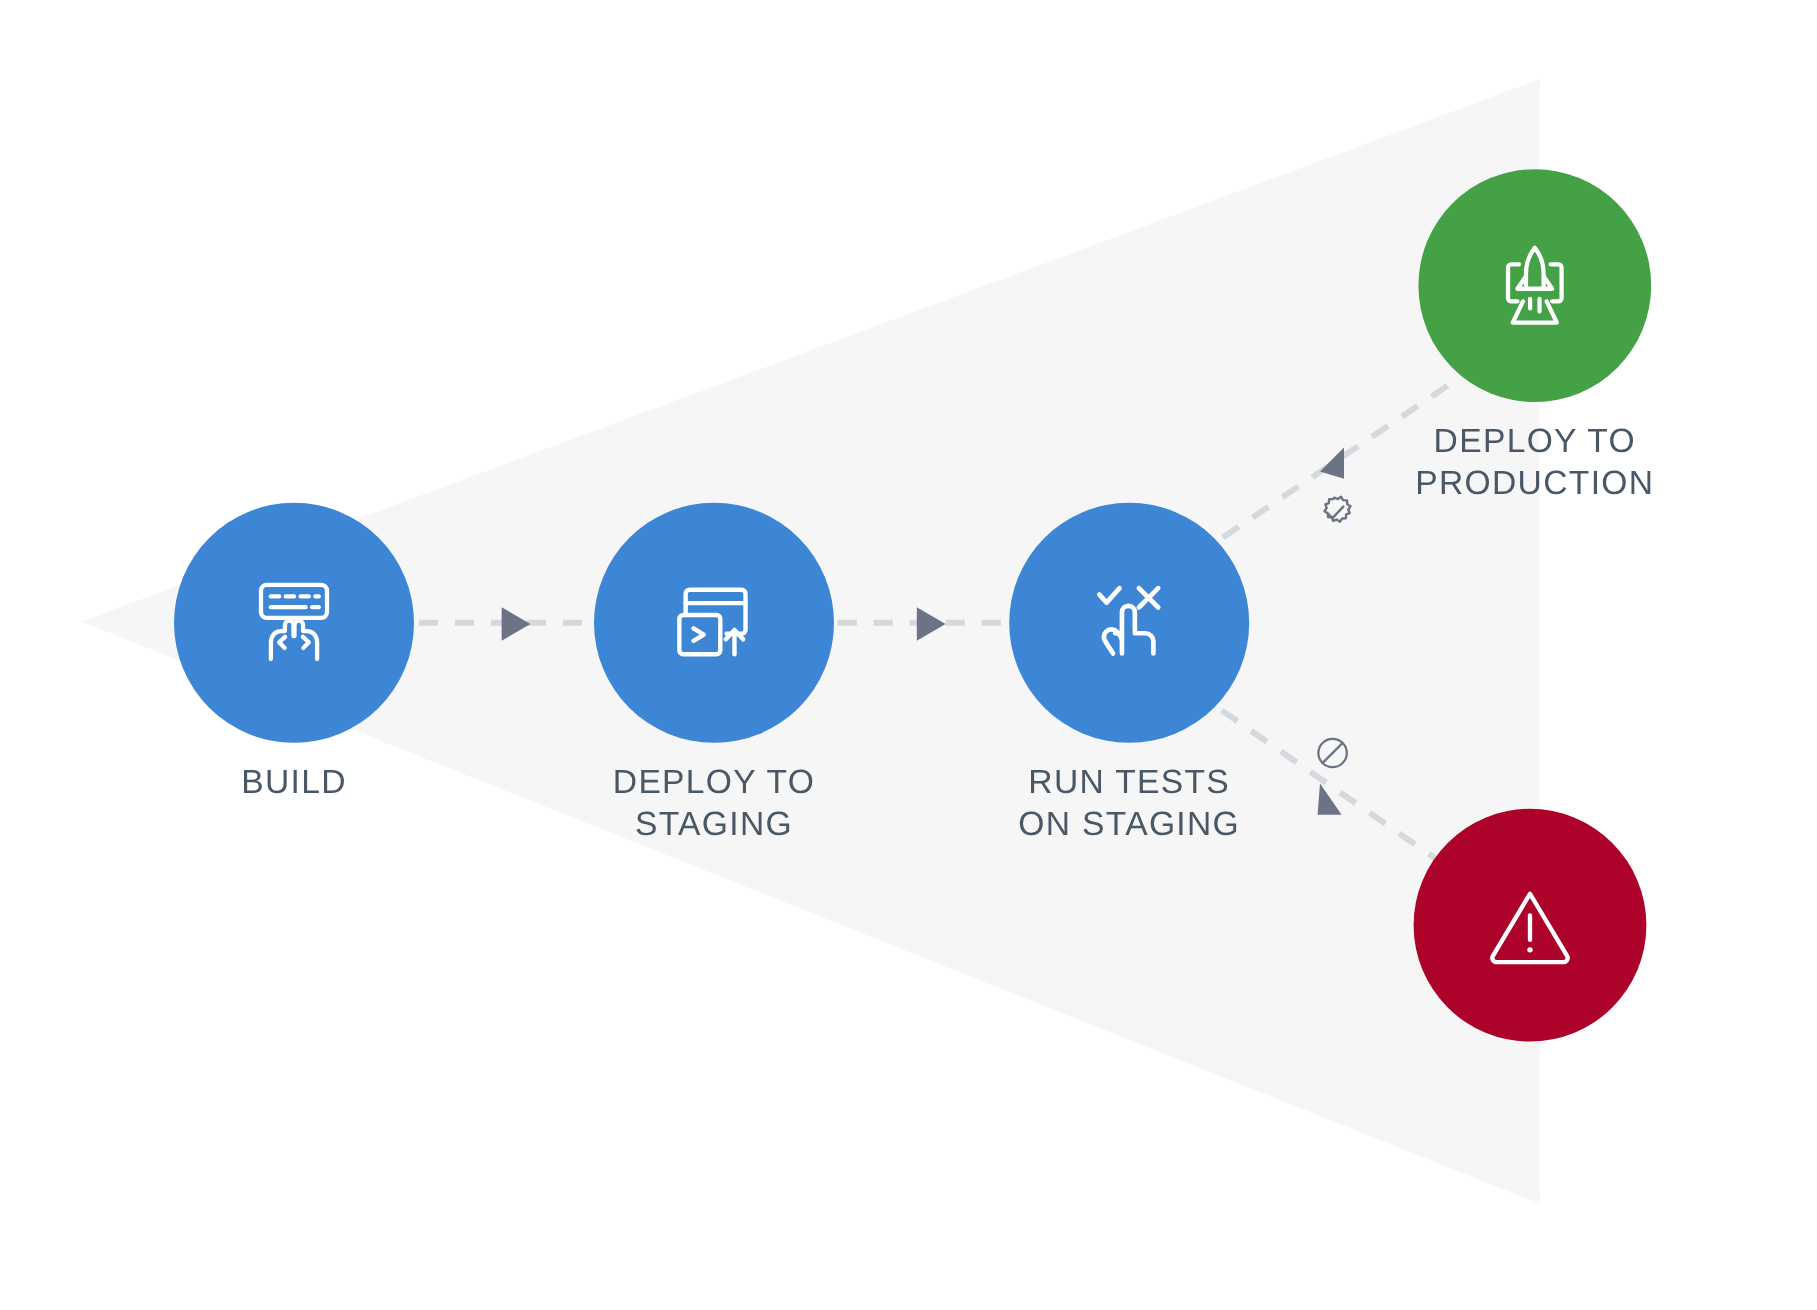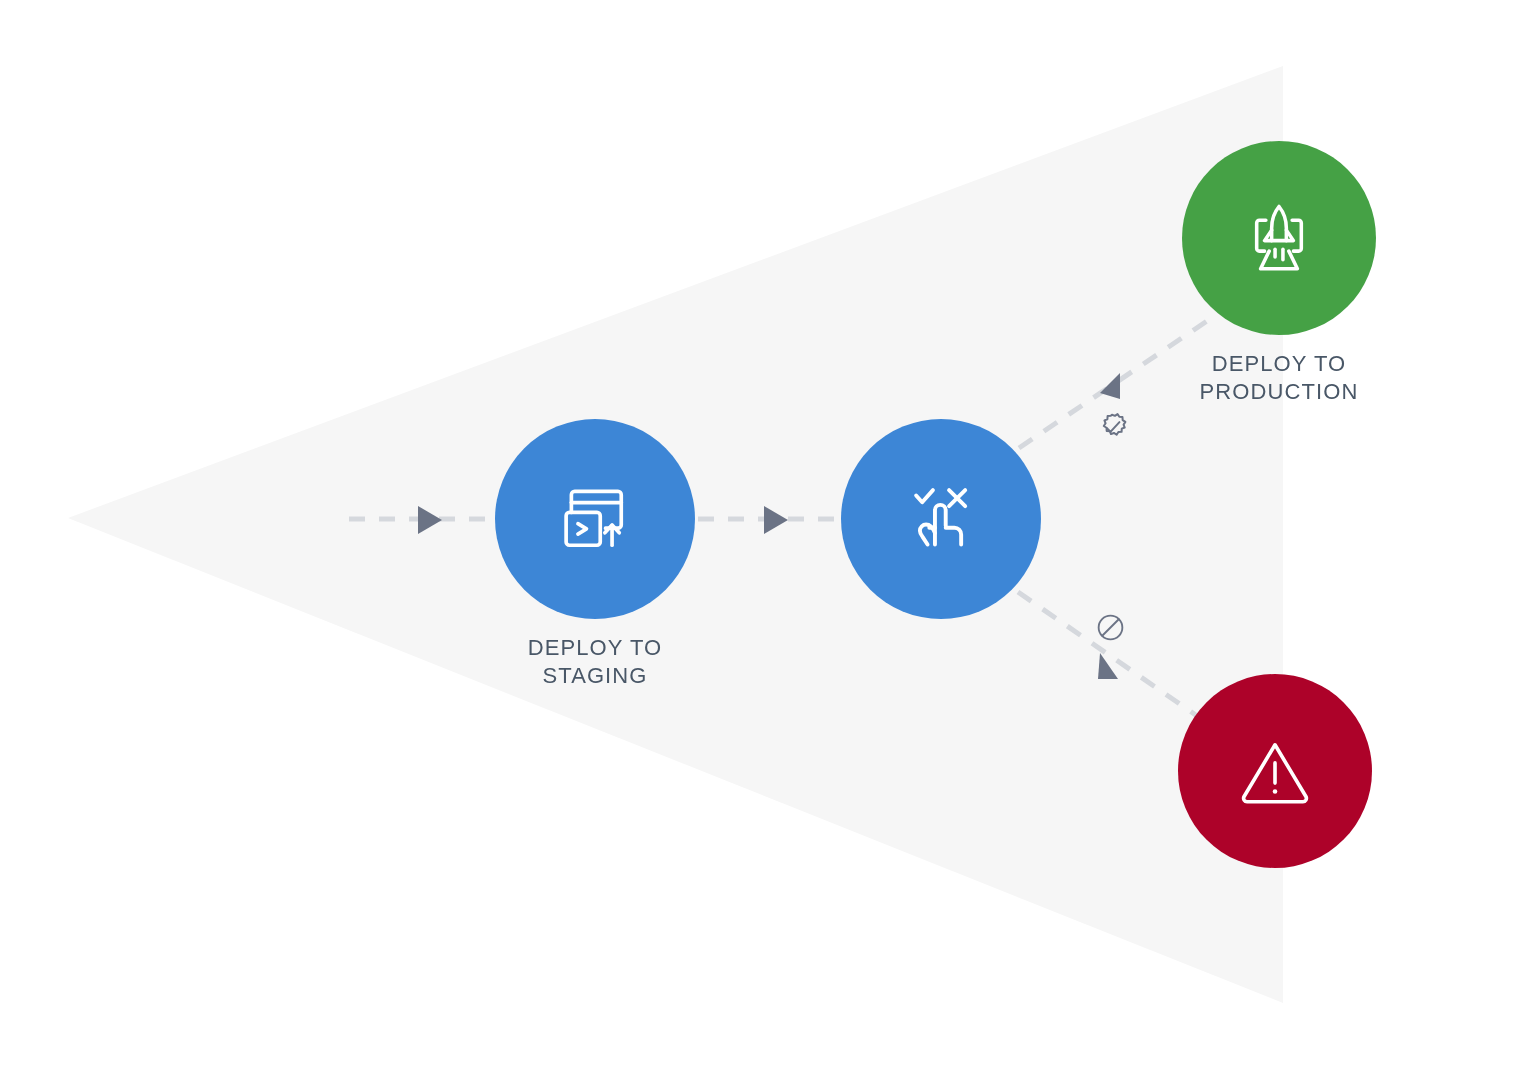--- a/index.html
+++ b/index.html
@@ -40,21 +40,21 @@
   .node-circle {
     border-radius: 50%;
     display: flex;
     align-items: center;
     justify-content: center;
   }
   .node-label {
     margin-top: 15px;
     text-align: center;
     color: #495767;
-    font-size: 22px;
+    font-size: 28px;
     line-height: 1.26;
     letter-spacing: 1.1px;
     white-space: pre-line;
     font-weight: 400;
   }
   .badge {
     position: absolute;
   }
 </style>
 </head>
@@ -92,20 +92,38 @@
     </svg>
   </div>
 
   <div class="badge" style="left:1094px; top:611px;">
     <svg width="33" height="33" viewBox="0 0 32 32" fill="none" stroke="#6b7385" stroke-width="1.8" stroke-linecap="round">
       <circle cx="16" cy="16" r="11.5"></circle>
       <line x1="8.0" y1="24.0" x2="24.0" y2="8.0"></line>
     </svg>
   </div>
 
+  <div class="node" style="left:145px; top:419px; width:200px;">
+    <div class="node-circle" style="width:200px; height:200px; background:#3d86d6;">
+      <svg width="88" height="88" viewBox="0 0 64 64" fill="none" stroke="#ffffff" stroke-width="2.6" stroke-linecap="round" stroke-linejoin="round">
+        <rect x="12" y="9" width="40" height="20" rx="3.5"></rect>
+        <line x1="18" y1="16" x2="23" y2="16"></line>
+        <line x1="27" y1="16" x2="32" y2="16"></line>
+        <line x1="36" y1="16" x2="41" y2="16"></line>
+        <line x1="45" y1="16" x2="47" y2="16"></line>
+        <line x1="18" y1="22.5" x2="39" y2="22.5"></line>
+        <line x1="43" y1="22.5" x2="47" y2="22.5"></line>
+        <path d="M18 54 v-10 c0 -4 2.5 -7 6 -7 h2.5 v-3.5 c0 -1.6 1.2 -2.8 2.6 -2.8 1.4 0 2.6 1.2 2.6 2.8 v6.5"></path>
+        <path d="M26.6 40.5 l-3.6 3.3 3.3 3.4"></path>
+        <path d="M46 54 v-10 c0 -4 -2.5 -7 -6 -7 h-2.5 v-3.5 c0 -1.6 -1.2 -2.8 -2.6 -2.8 -1.4 0 -2.6 1.2 -2.6 2.8 v6.5"></path>
+        <path d="M37.4 40.5 l3.6 3.3 -3.3 3.4"></path>
+      </svg>
+    </div>
+    <div class="node-label">BUILD</div>
+  </div>
 
   <div class="node" style="left:495px; top:419px; width:200px;">
     <div class="node-circle" style="width:200px; height:200px; background:#3d86d6;">
       <svg width="84" height="84" viewBox="0 0 64 64" fill="none" stroke="#ffffff" stroke-width="2.8" stroke-linecap="round" stroke-linejoin="round">
         <path d="M14 27 V13.5 a2.5 2.5 0 0 1 2.5 -2.5 H49.5 a2.5 2.5 0 0 1 2.5 2.5 V36.5 a2.5 2.5 0 0 1 -2.5 2.5 H40"></path>
         <line x1="14" y1="19.5" x2="52" y2="19.5"></line>
         <rect x="10" y="27" width="26" height="25" rx="2.5"></rect>
         <path d="M19 35.5 l6.5 4 -6.5 4"></path>
         <path d="M45 52 V37"></path>
         <path d="M39.5 42.5 L45 36.5 L50.5 42.5"></path>
@@ -120,20 +138,22 @@
       <svg width="86" height="86" viewBox="0 0 64 64" fill="none" stroke="#ffffff" stroke-width="2.9" stroke-linecap="round" stroke-linejoin="round">
         <path d="M13.5 14.5 l4.5 5 8 -9"></path>
         <line x1="38" y1="10.5" x2="50" y2="22.5"></line>
         <line x1="50" y1="10.5" x2="38" y2="22.5"></line>
         <path d="M27.5 51 V25.5 a4 4 0 0 1 8 0 V37"></path>
         <path d="M35.5 38.5 h6.5 a5 5 0 0 1 5 5 V51"></path>
         <path d="M27.5 38.5 h-4.2"></path>
         <path d="M27.5 42.5 c-1.6 -4.2 -4 -6.4 -6.6 -6.4 -2.5 0 -4.6 2.0 -4.6 4.6 0 1.6 0.7 2.9 2.0 4.6 L22 51"></path>
       </svg>
     </div>
+    <div class="node-label">RUN TESTS
+ON STAGING</div>
   </div>
 
   <div class="node" style="left:1182px; top:141px; width:194px;">
     <div class="node-circle" style="width:194px; height:194px; background:#45a145;">
       <svg width="84" height="84" viewBox="0 0 64 64" fill="none" stroke="#ffffff" stroke-width="2.7" stroke-linecap="round" stroke-linejoin="round">
         <path d="M32 8 c4 5 5.6 10.5 5.6 16.5 V34 h-11.2 V24.5 C26.4 18.5 28 13 32 8 Z"></path>
         <path d="M26.4 26 l-5.4 8 h5.4"></path>
         <path d="M37.6 26 l5.4 8 h-5.4"></path>
         <path d="M22 18.5 h-5 a2 2 0 0 0 -2 2 V40 a2 2 0 0 0 2 2 h4"></path>
         <path d="M42 18.5 h5 a2 2 0 0 1 2 2 V40 a2 2 0 0 1 -2 2 h-4"></path>

